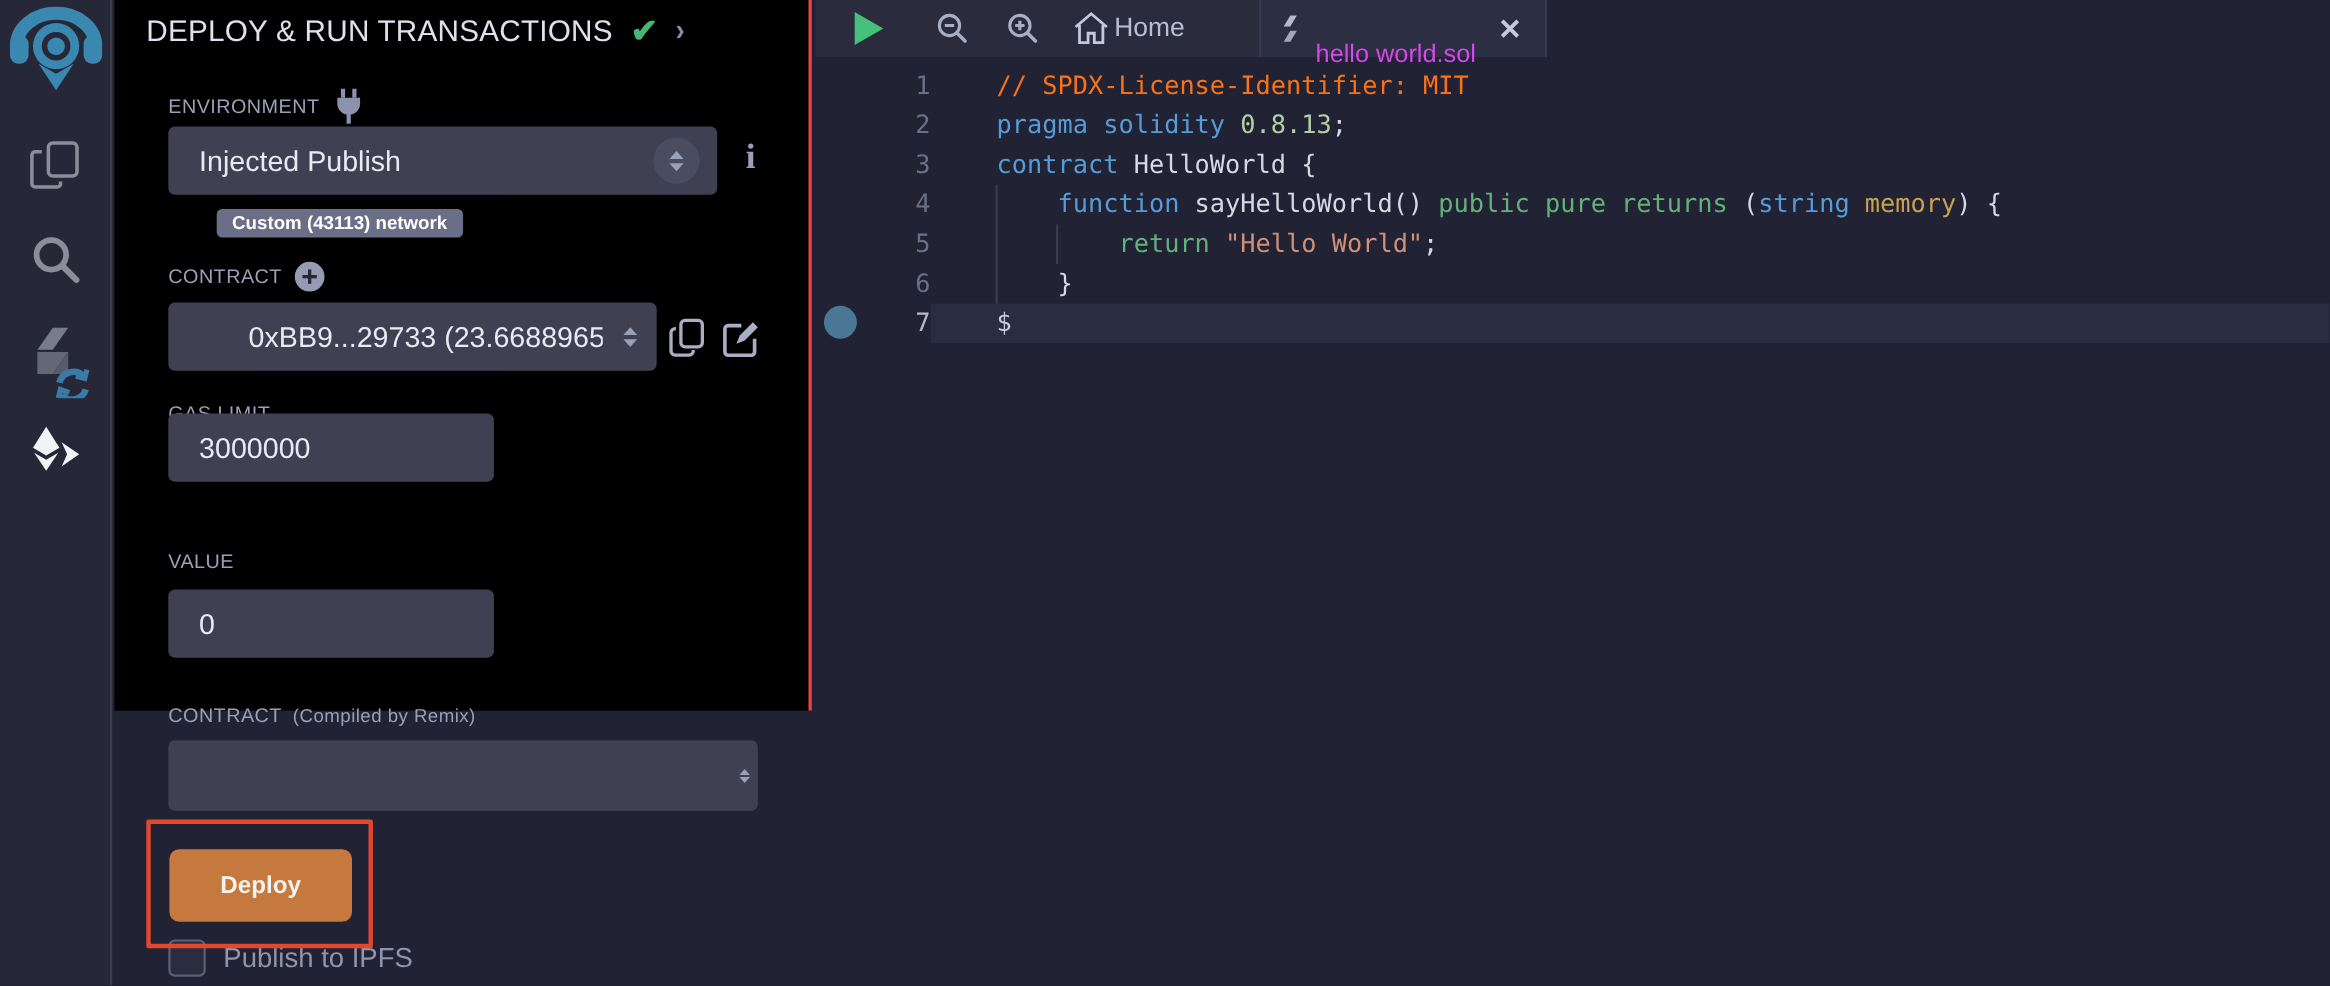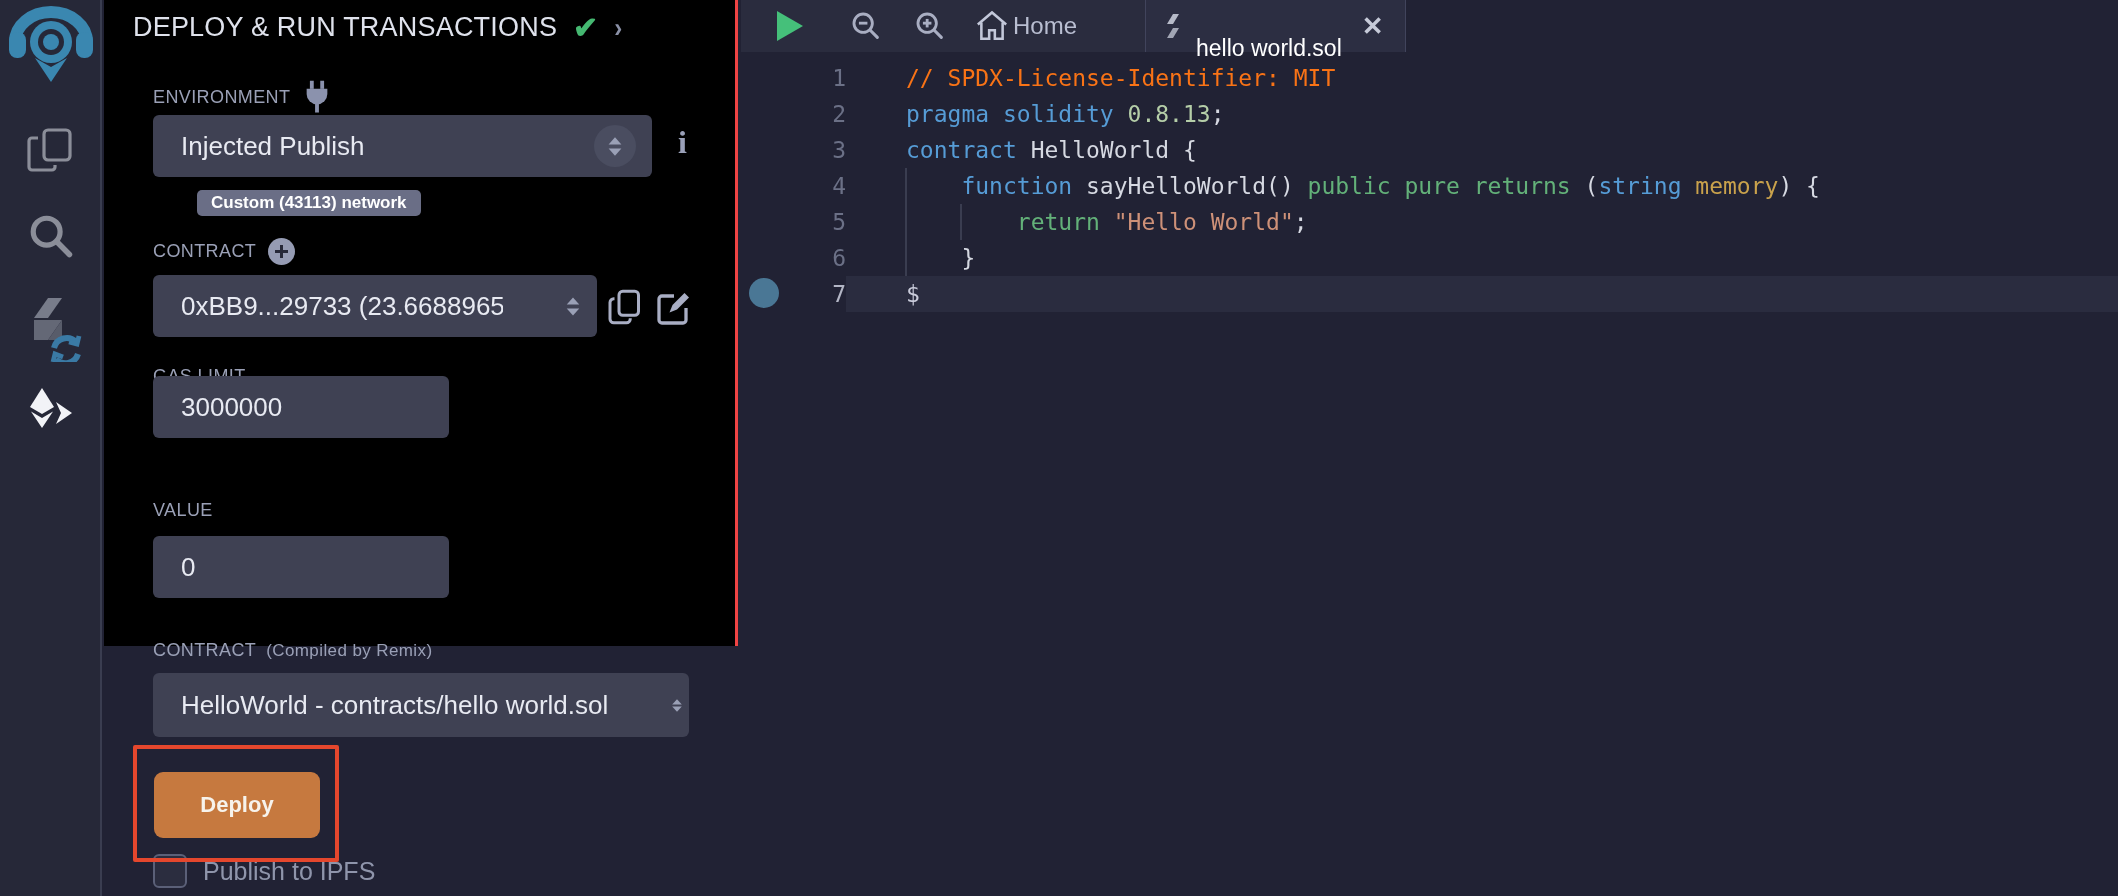--- a/index.html
+++ b/index.html
@@ -69,21 +69,21 @@
   .publish-label { font-size:25px; color:#8f95ab; }
   
   #editor { position:absolute; left:741px; top:0; width:1377px; height:896px; background:#212234; }
   #tabbar { position:absolute; left:0; top:0; width:1377px; height:52px; background:#212234; }
   .tab-strip { position:absolute; left:0; top:0; width:404px; height:52px; background:#2a2c3e; display:flex; align-items:center; }
   .file-tab {
     position:absolute; left:404px; top:0; width:261px; height:52px; background:#2c2e42;
     border-left:1px solid #41445c; border-right:1px solid #41445c;
     display:flex; align-items:center; padding:0 18px; gap:14px; cursor:pointer;
   }
-  .file-tab .tab-label { font-size:23px; color:#ffffff; white-space:nowrap;margin-top:44px; }
+  .file-tab .tab-label { font-size:23px; color:#d946ef; white-space:nowrap;margin-top:44px; }
   .close-x { font-size:26px; font-weight:bold; color:#c6cad8; margin-left:6px; }
   .home-tab { display:flex; align-items:center; gap:4px; margin-left:28px; cursor:pointer; }
   .home-label { font-size:24px; color:#b9bed1; }
   #code-area { position:absolute; left:0; top:52px; width:1377px; padding-top:8px; }
   .code-row { display:flex; height:36px; line-height:36px; font-family:"DejaVu Sans Mono", monospace; font-size:23px; }
   .gutter-num { width:105px; text-align:right; color:#6b7086; flex:none; }
   .code-text { flex:1; padding-left:60px; white-space:pre; }
   .code-row.current .code-text { background:#2a2c3f; }
   .code-row.current .gutter-num { color:#b3b6c5; }
   .indent-guide { position:absolute; width:2px; background:#3a3d50; }
@@ -165,21 +165,21 @@
     </span>
   </div>
   <span class="icon-btn info-i" style="left:574px; top:124px;">i</span>
 
   <div class="net-badge">Custom (43113) network</div>
 
   <div class="fld-label" style="left:49px; top:238px;">
     <span>CONTRACT</span>
     <span class="plus-circle"></span>
   </div>
-  <div class="select-box" style="left:49px; top:275px; width:444px; height:62px;">
+  <div class="select-box" style="left:49px; top:275px; width:444px; height:62px;padding-left:45px;">
     <span class="val" style="max-width:350px;">0xBB9...29733 (23.6688965</span>
     <span class="updown" style="position:absolute; right:16px; transform:scale(0.78);">
         <span class="tri-u"></span>
         <span class="tri-d"></span>
       </span>
   </div>
   <span class="icon-btn" style="left:503px; top:288px;">
     <svg width="36" height="38" viewBox="0 0 24 25">
       <rect x="8" y="2" width="13" height="16" rx="2.5" fill="none" stroke="#a9aec4" stroke-width="2"></rect>
       <path d="M5 7 H4.5 A2.5 2.5 0 0 0 2 9.5 V20.5 A2.5 2.5 0 0 0 4.5 23 H13 A2.5 2.5 0 0 0 15.5 20.5 V20" fill="none" stroke="#a9aec4" stroke-width="2"></path>
@@ -204,21 +204,20 @@
   </div>
   <div class="input-box" style="left:49px; top:536px; width:296px; height:62px;">
     <span class="val">0</span>
   </div>
 
   <div class="fld-label" style="left:49px; top:640px; gap:10px;">
     <span>CONTRACT</span>
     <span style="font-size:17px;">(Compiled by Remix)</span>
   </div>
   <div class="select-box" style="left:49px; top:673px; width:536px; height:64px;">
-    <span class="val" style="max-width:495px;">HelloWorld - contracts/hello world.sol</span>
     <span class="updown" style="position:absolute; right:4px; transform:scale(0.6); gap:3px;">
         <span class="tri-u"></span>
         <span class="tri-d"></span>
       </span>
   </div>
 
   <div class="red-annotation"></div>
   <button class="deploy-btn">Deploy</button>
 
   <div class="publish-row">

